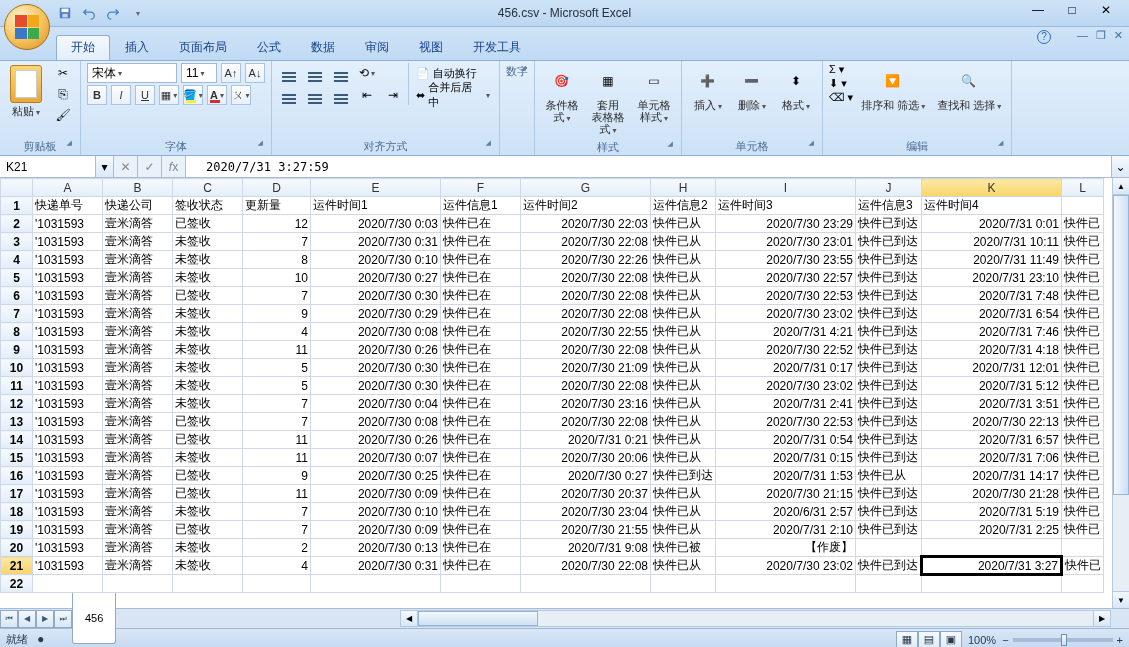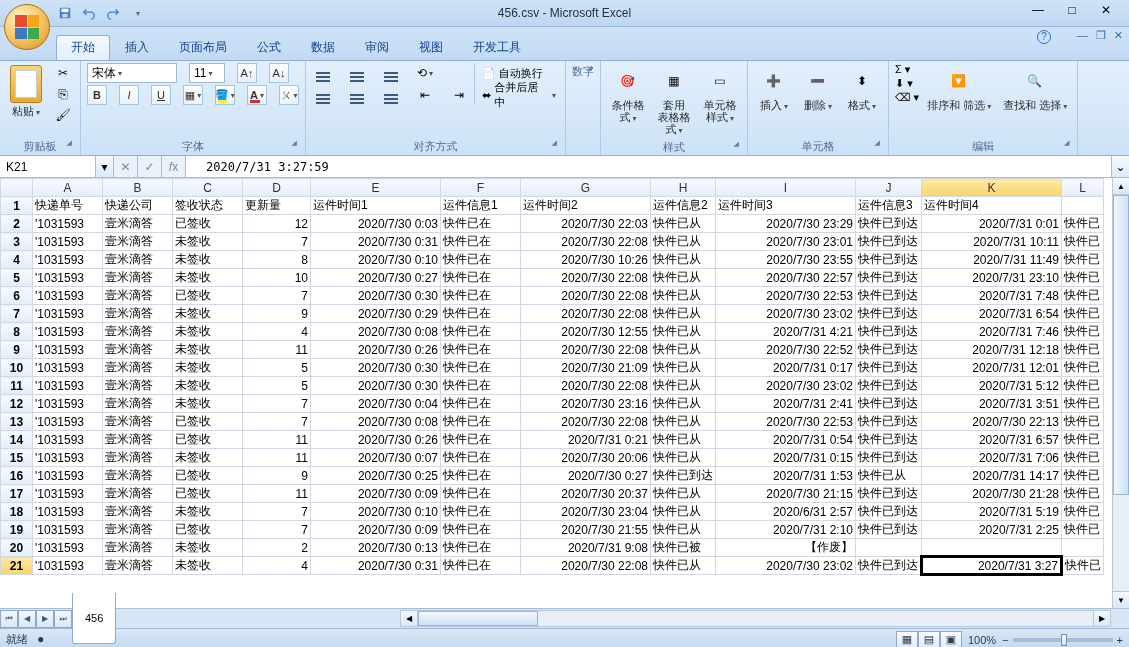--- a/index.html
+++ b/index.html
@@ -28,21 +28,21 @@
 
 .ribbon { height:95px; background:linear-gradient(#e3effb,#cde2f7); display:flex; border-bottom:1px solid #8faed3; }
 .rgroup { border-right:1px solid #aec9e6; display:flex; flex-direction:column; padding:2px 6px 1px; }
 .rgroup-body { flex:1; display:flex; align-items:flex-start; gap:4px; }
 .rgroup-label { text-align:center; font-size:11px; color:#4a6a94; padding-top:1px; position:relative; }
 .rgroup-label::after{content:"◢";position:absolute;right:2px;top:1px;font-size:7px;color:#5c7fa8;}
 .vbtn { display:flex; flex-direction:column; align-items:center; gap:2px; padding:2px 4px; cursor:pointer; border-radius:3px; min-width:40px;}
 .vbtn .ic { width:32px; height:32px; display:flex; align-items:center; justify-content:center; }
 .vbtn .lbl { font-size:11px; color:#2a2a2a; text-align:center; line-height:12px; }
 .hstack { display:flex; flex-direction:column; gap:2px; }
-.hrow { display:flex; align-items:center; gap:12px; }
+.hrow { display:flex; align-items:center; gap:4px; }
 .ctrl { height:20px; border:1px solid #9db9d9; background:#fff; font-size:12px; padding:0 4px; display:flex; align-items:center; }
 .mini-btn { width:20px; height:20px; border:1px solid #a8c3e0; background:linear-gradient(#fdfdfd,#e8f1fb); display:flex; align-items:center; justify-content:center; cursor:pointer; font-size:11px; color:#333;}
 .mini-btn2 { width:24px; height:20px; border:1px solid transparent; display:flex; align-items:center; justify-content:center; cursor:pointer;}
 .dd::after{content:"▾";font-size:8px;margin-left:2px;color:#555;}
 .paste-ic{width:32px;height:38px;background:linear-gradient(#f8d77a,#e8a93b);border:1px solid #b87e1e;border-radius:3px;position:relative;}
 .paste-ic::before{content:"";position:absolute;top:4px;left:4px;right:4px;bottom:4px;background:#fff;border:1px solid #ccc;}
 .clip-side{display:flex;flex-direction:column;gap:1px;margin-left:2px;}
 .clip-side .mini-btn2{width:22px;height:20px;}
 
 .font-group .ctrl.fontname{width:90px;} .font-group .ctrl.fontsize{width:36px;}
@@ -387,21 +387,21 @@
           <td class=" ">快件已</td>
         </tr>
         <tr class="">
           <th class="rowhdr">4</th>
           <td class=" ">'1031593</td>
           <td class=" ">壹米滴答</td>
           <td class=" ">未签收</td>
           <td class="num ">8</td>
           <td class="num ">2020/7/30 0:10</td>
           <td class=" ">快件已在</td>
-          <td class="num ">2020/7/30 10:26</td>
+          <td class="num ">2020/7/30 22:26</td>
           <td class=" ">快件已从</td>
           <td class="num ">2020/7/30 23:55</td>
           <td class=" ">快件已到达</td>
           <td class="num ">2020/7/31 11:49</td>
           <td class=" ">快件已</td>
         </tr>
         <tr class="">
           <th class="rowhdr">5</th>
           <td class=" ">'1031593</td>
           <td class=" ">壹米滴答</td>
@@ -447,40 +447,40 @@
           <td class=" ">快件已</td>
         </tr>
         <tr class="">
           <th class="rowhdr">8</th>
           <td class=" ">'1031593</td>
           <td class=" ">壹米滴答</td>
           <td class=" ">未签收</td>
           <td class="num ">4</td>
           <td class="num ">2020/7/30 0:08</td>
           <td class=" ">快件已在</td>
-          <td class="num ">2020/7/30 12:55</td>
+          <td class="num ">2020/7/30 22:55</td>
           <td class=" ">快件已从</td>
           <td class="num ">2020/7/31 4:21</td>
           <td class=" ">快件已到达</td>
           <td class="num ">2020/7/31 7:46</td>
           <td class=" ">快件已</td>
         </tr>
         <tr class="">
           <th class="rowhdr">9</th>
           <td class=" ">'1031593</td>
           <td class=" ">壹米滴答</td>
           <td class=" ">未签收</td>
           <td class="num ">11</td>
           <td class="num ">2020/7/30 0:26</td>
           <td class=" ">快件已在</td>
           <td class="num ">2020/7/30 22:08</td>
           <td class=" ">快件已从</td>
           <td class="num ">2020/7/30 22:52</td>
           <td class=" ">快件已到达</td>
-          <td class="num ">2020/7/31 12:18</td>
+          <td class="num ">2020/7/31 4:18</td>
           <td class=" ">快件已</td>
         </tr>
         <tr class="">
           <th class="rowhdr">10</th>
           <td class=" ">'1031593</td>
           <td class=" ">壹米滴答</td>
           <td class=" ">未签收</td>
           <td class="num ">5</td>
           <td class="num ">2020/7/30 0:30</td>
           <td class=" ">快件已在</td>
@@ -648,20 +648,35 @@
           <td class=" ">未签收</td>
           <td class="num ">4</td>
           <td class="num ">2020/7/30 0:31</td>
           <td class=" ">快件已在</td>
           <td class="num ">2020/7/30 22:08</td>
           <td class=" ">快件已从</td>
           <td class="num ">2020/7/30 23:02</td>
           <td class=" ">快件已到达</td>
           <td class="num cell-active">2020/7/31 3:27</td>
           <td class=" ">快件已</td>
+        </tr>
+        <tr>
+          <th class="rowhdr">22</th>
+          <td></td>
+          <td></td>
+          <td></td>
+          <td></td>
+          <td></td>
+          <td></td>
+          <td></td>
+          <td></td>
+          <td></td>
+          <td></td>
+          <td></td>
+          <td></td>
         </tr>
       </tbody>
     </table>
   <div class="vscroll">
     <div class="a">▲</div>
       <div class="thumb"></div>
       <div class="track"></div>
       <div class="a">▼</div>
   </div>
 </div>

